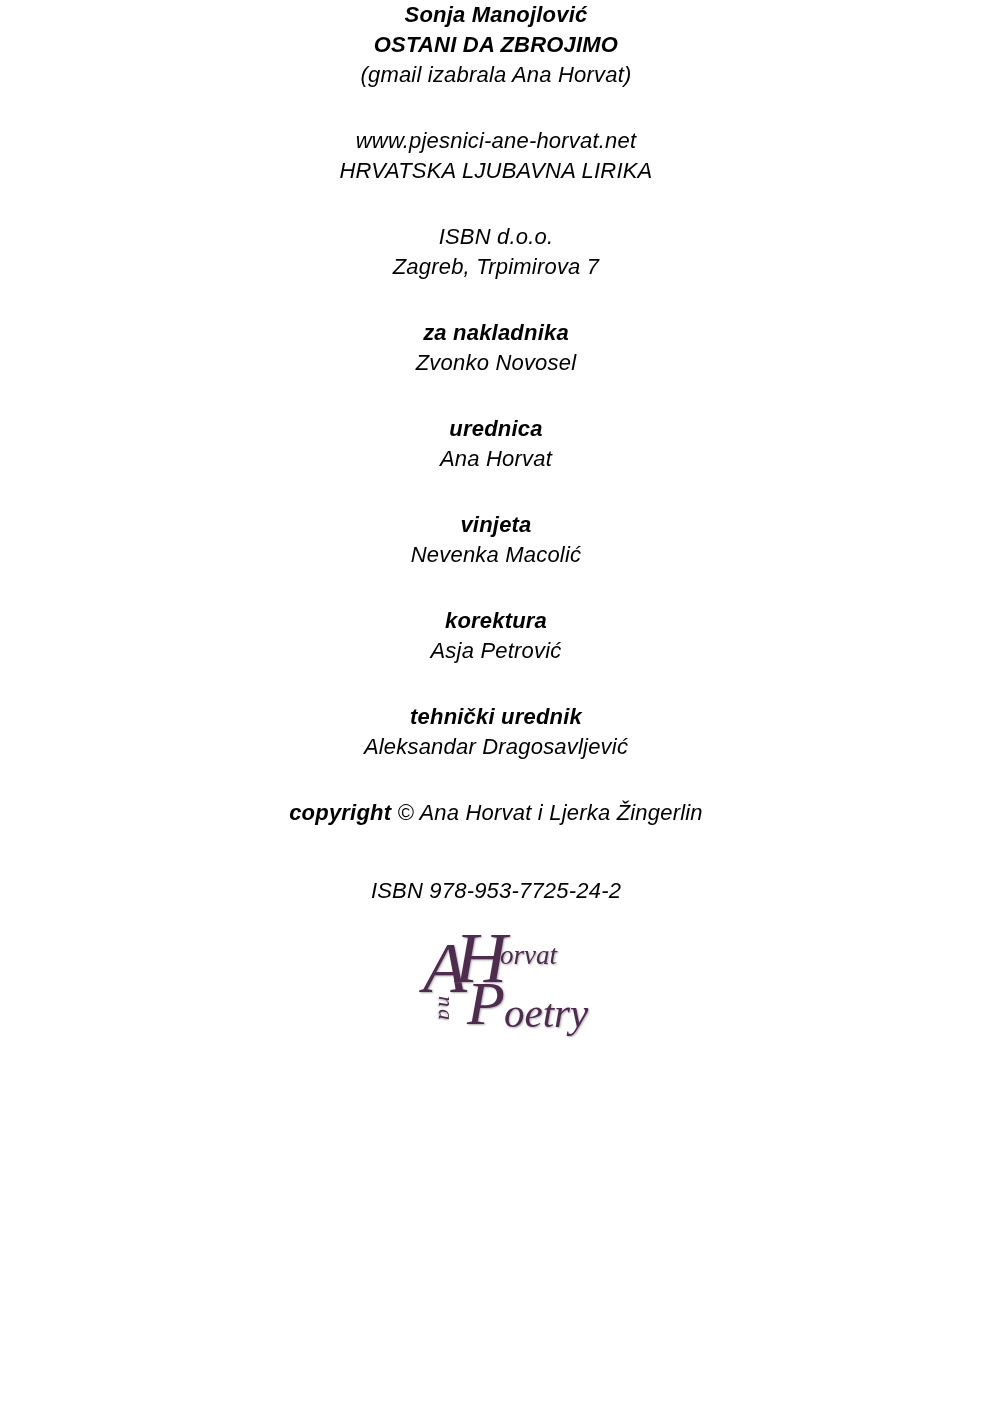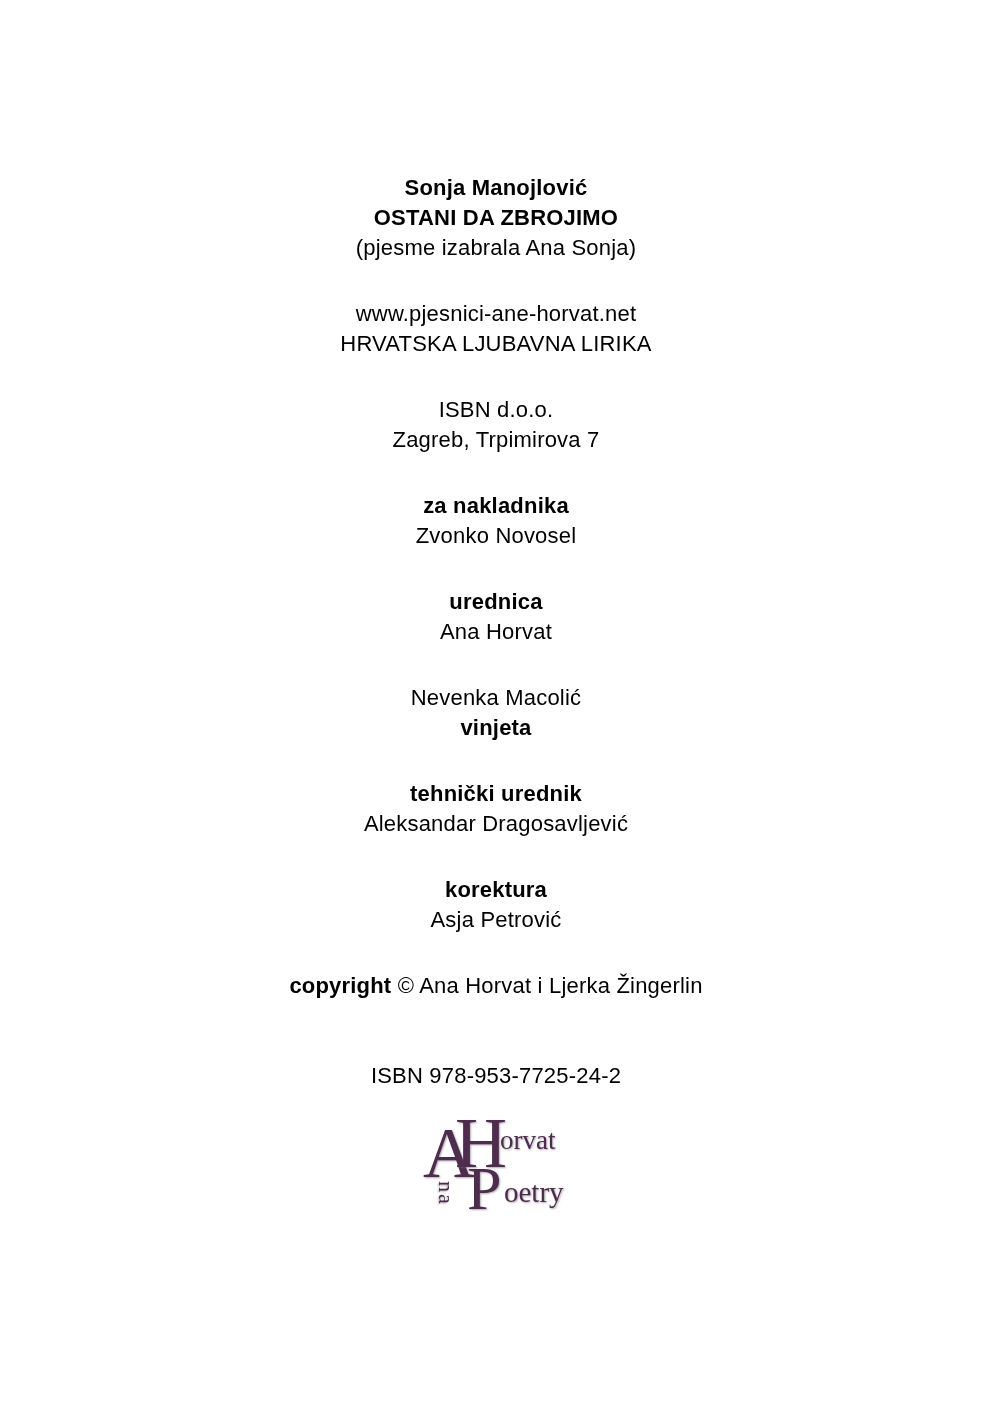--- a/index.html
+++ b/index.html
@@ -10,38 +10,38 @@
     width: 992px;
     height: 1403px;
     background: #ffffff;
     color: #000000;
     font-family: "Liberation Sans", sans-serif;
     overflow: hidden;
   }
   .page {
     width: 992px;
     height: 1005px;
-    padding-top: 173px;
     box-sizing: border-box;
     text-align: center;
+    font-style: italic;
   }
   .line {
     font-size: 22px;
     line-height: 30px;
     letter-spacing: 0.2px;
     white-space: nowrap;
   }
   .bold {
     font-weight: bold;
   }
   .group {
     margin: 0 0 36px 0;
   }
   .group--copyright {
-    margin-bottom: 60px;
+    margin-bottom: 48px;
   }
   .group--isbn {
     margin-bottom: 2px;
   }
   
   .logo {
     position: relative;
     width: 150px;
     height: 100px;
     margin: 30px auto 0 auto;
@@ -54,31 +54,31 @@
     position: absolute;
     line-height: 1;
     white-space: nowrap;
   }
   .lg-a     { left: 2px;  top: -4px;  font-size: 72px; }
   .lg-na    { left: 36px; top: 60px;  font-size: 22px; letter-spacing: 2px;
               transform: rotate(90deg); transform-origin: left top; }
   .lg-h     { left: 34px; top: -14px; font-size: 72px; }
   .lg-orvat { left: 79px; top: 6px;   font-size: 27px; }
   .lg-p     { left: 46px; top: 36px;  font-size: 62px; }
-  .lg-oetry { left: 83px; top: 57px;  font-size: 29px; }
+  .lg-oetry { left: 83px; top: 57px;  font-size: 41px; }
 </style>
 </head>
 <body style="background: rgb(255, 255, 255);">
 
 <div class="page">
 
   <section class="group">
     <div class="line bold">Sonja Manojlović</div>
     <div class="line bold">OSTANI DA ZBROJIMO</div>
-    <div class="line">(pjesme izabrala Ana Sonja)</div>
+    <div class="line">(gmail izabrala Ana Horvat)</div>
   </section>
 
   <section class="group">
     <div class="line">www.pjesnici-ane-horvat.net</div>
     <div class="line">HRVATSKA LJUBAVNA LIRIKA</div>
   </section>
 
   <section class="group">
     <div class="line">ISBN d.o.o.</div>
     <div class="line">Zagreb, Trpimirova 7</div>
@@ -88,32 +88,32 @@
     <div class="line bold">za nakladnika</div>
     <div class="line">Zvonko Novosel</div>
   </section>
 
   <section class="group">
     <div class="line bold">urednica</div>
     <div class="line">Ana Horvat</div>
   </section>
 
   <section class="group">
+    <div class="line bold">vinjeta</div>
     <div class="line">Nevenka Macolić</div>
-    <div class="line bold">vinjeta</div>
+  </section>
+
+  <section class="group">
+    <div class="line bold">korektura</div>
+    <div class="line">Asja Petrović</div>
   </section>
 
   <section class="group">
     <div class="line bold">tehnički urednik</div>
     <div class="line">Aleksandar Dragosavljević</div>
-  </section>
-
-  <section class="group">
-    <div class="line bold">korektura</div>
-    <div class="line">Asja Petrović</div>
   </section>
 
   <section class="group">
   </section>
 
   <section class="group group--copyright">
     <div class="line">
       <span class="bold">copyright</span>
       <span>© Ana Horvat i Ljerka Žingerlin</span>
     </div>

